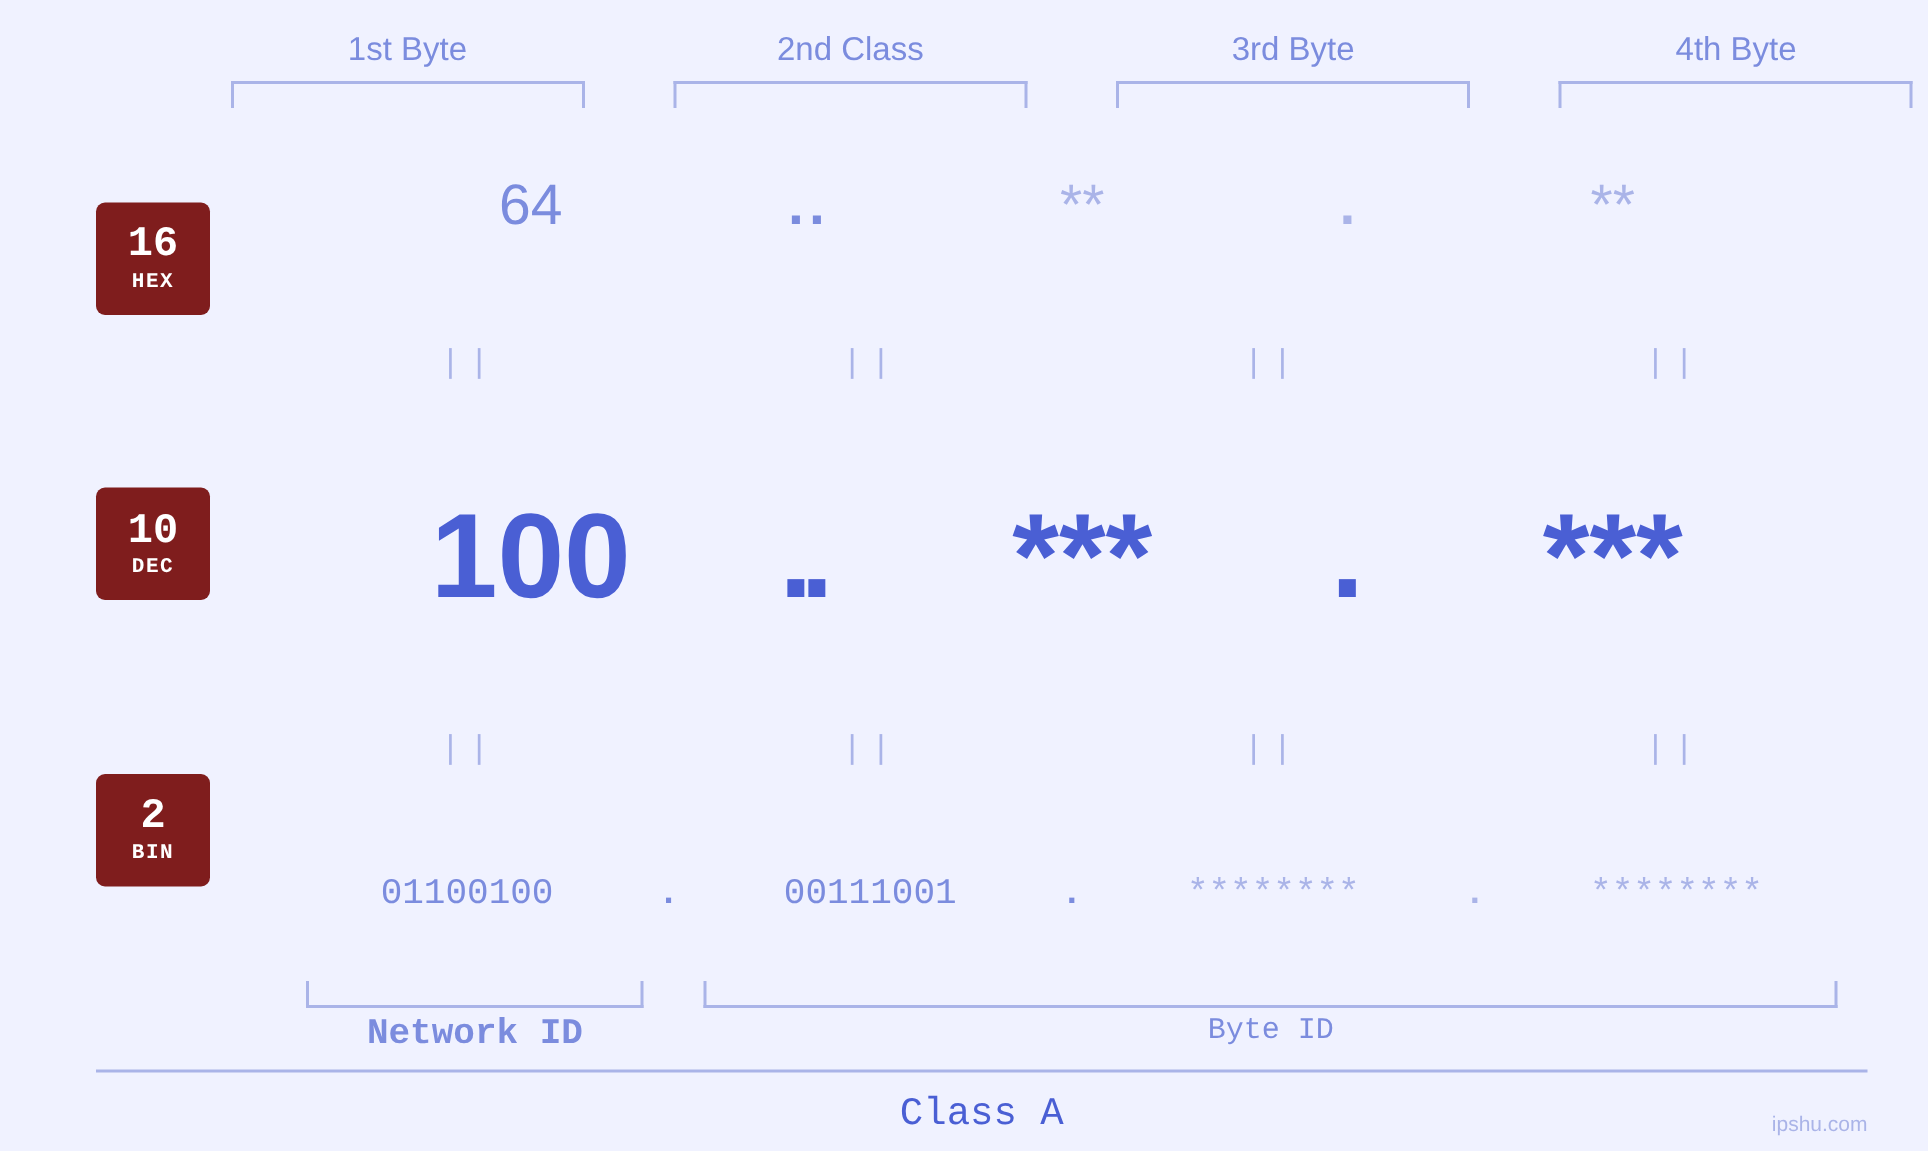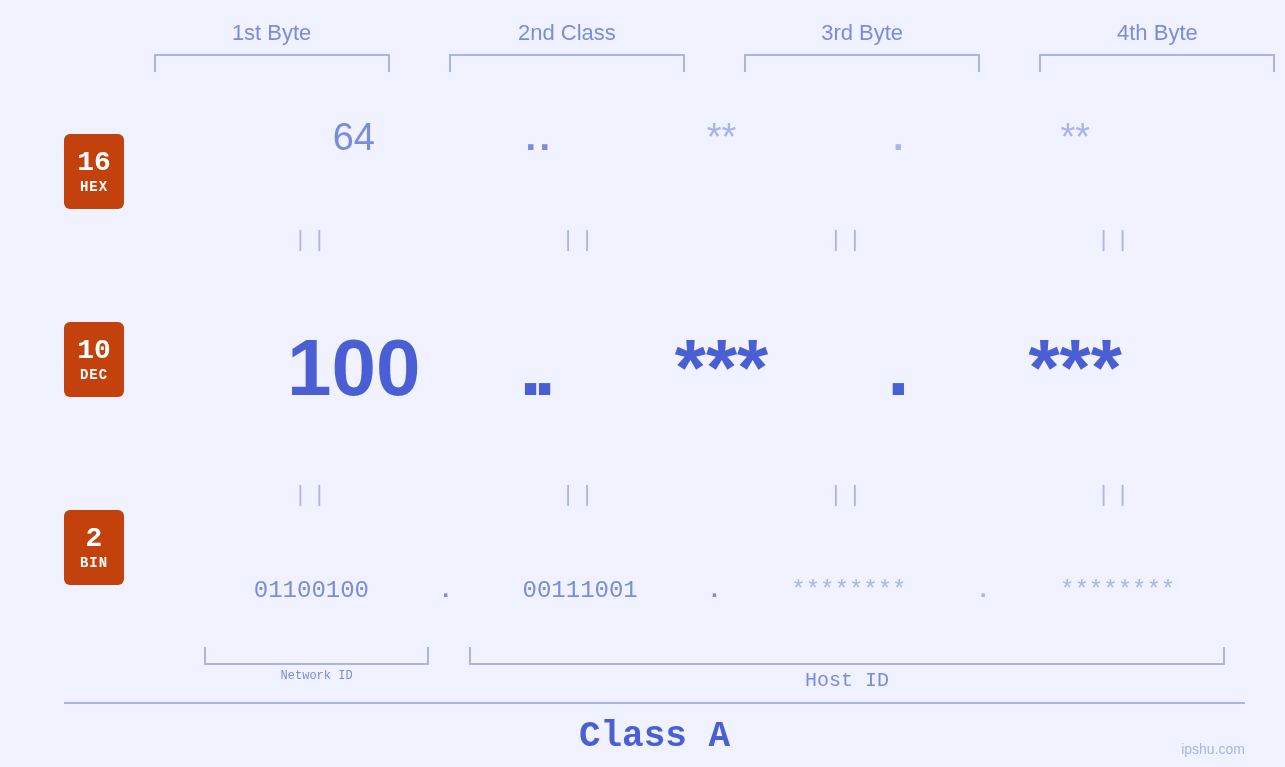--- a/index.html
+++ b/index.html
@@ -64,24 +64,24 @@
     .badges-col {
       display: flex;
       flex-direction: column;
       justify-content: space-around;
       width: 120px;
       padding: 20px 0;
       gap: 30px;
     }
 
     .badge {
-      background-color: #c2410c;
+      background-color: #7f1d1d;
       color: white;
       border-radius: 6px;
-      width: 60px;
+      width: 76px;
       height: 75px;
       display: flex;
       flex-direction: column;
       align-items: center;
       justify-content: center;
       font-weight: bold;
     }
 
     .badge-number {
       font-size: 28px;
@@ -188,23 +188,23 @@
       border-top: 2px solid #aab4e8;
       margin-top: 10px;
       display: flex;
       justify-content: center;
       padding-top: 12px;
       position: relative;
     }
 
     .class-label {
       color: #4a5fd4;
-      font-size: 36px;
+      font-size: 26px;
       font-family: 'Courier New', monospace;
-      font-weight: bold;
+      font-weight: normal;
     }
 
     .watermark {
       position: absolute;
       right: 0;
       bottom: 0;
       color: #aab4e8;
       font-size: 14px;
       font-family: Arial, sans-serif;
     }
@@ -343,22 +343,22 @@
       <div style="flex:1; display:flex; align-items:flex-end;">
         <div class="bracket-bottom" style="width:85%; margin:0 auto;"></div>
       </div>
 
       <div style="flex:3; display:flex; align-items:flex-end;">
         <div class="bracket-bottom" style="width:95%; margin:0 auto;"></div>
       </div>
     </div>
 
     <div style="display:flex; width:100%; margin-top:4px;">
-      <div style="flex:1; text-align:center; color:#7b8cde; font-size:12px; font-family:'Courier New',monospace;">Network ID</div>
-      <div style="flex:3; text-align:center; color:#7b8cde; font-size:20px; font-family:'Courier New',monospace;">Host ID</div>
+      <div style="flex:1; text-align:center; color:#7b8cde; font-size:24px; font-family:'Courier New',monospace;font-weight:bold;">Network ID</div>
+      <div style="flex:3; text-align:center; color:#7b8cde; font-size:20px; font-family:'Courier New',monospace;">Byte ID</div>
     </div>
 
   </div>
 
   <div class="class-footer">
     <span class="class-label">Class A</span>
     <span class="watermark">ipshu.com</span>
   </div>
 
 </div>

